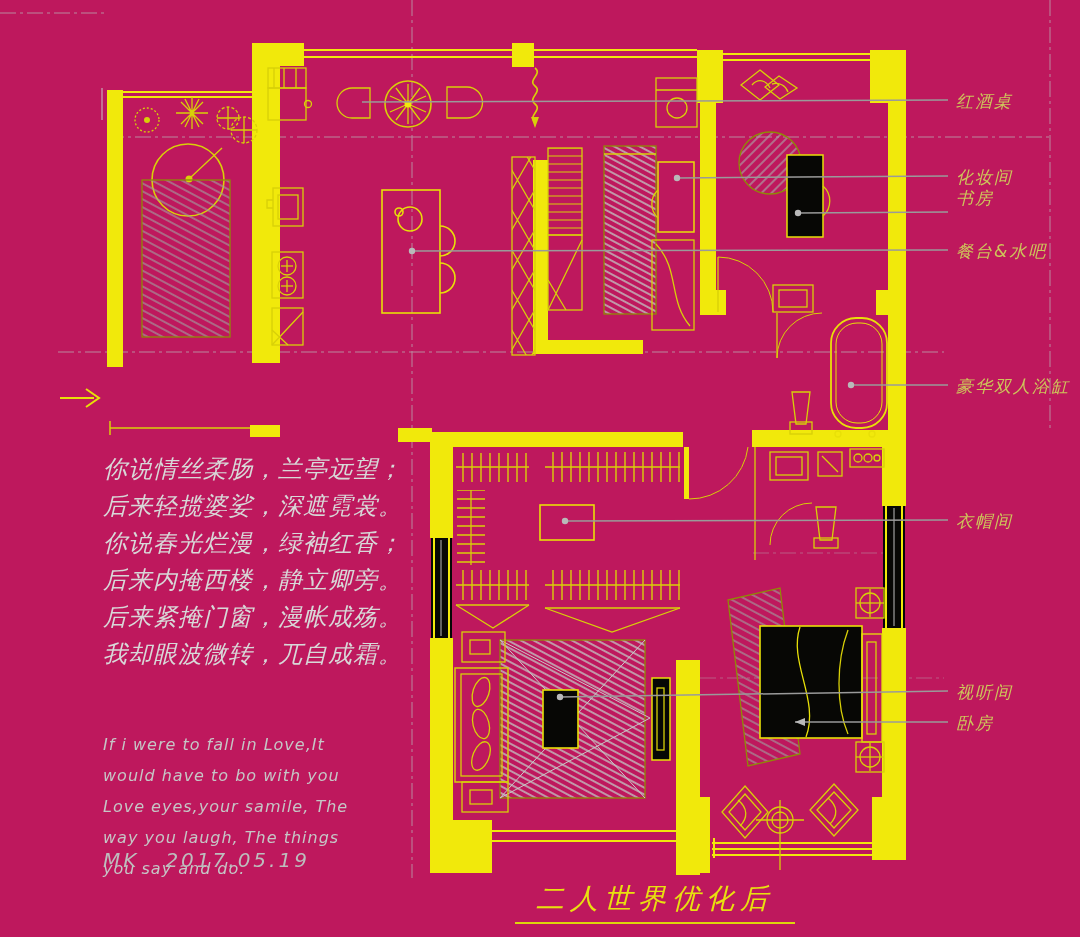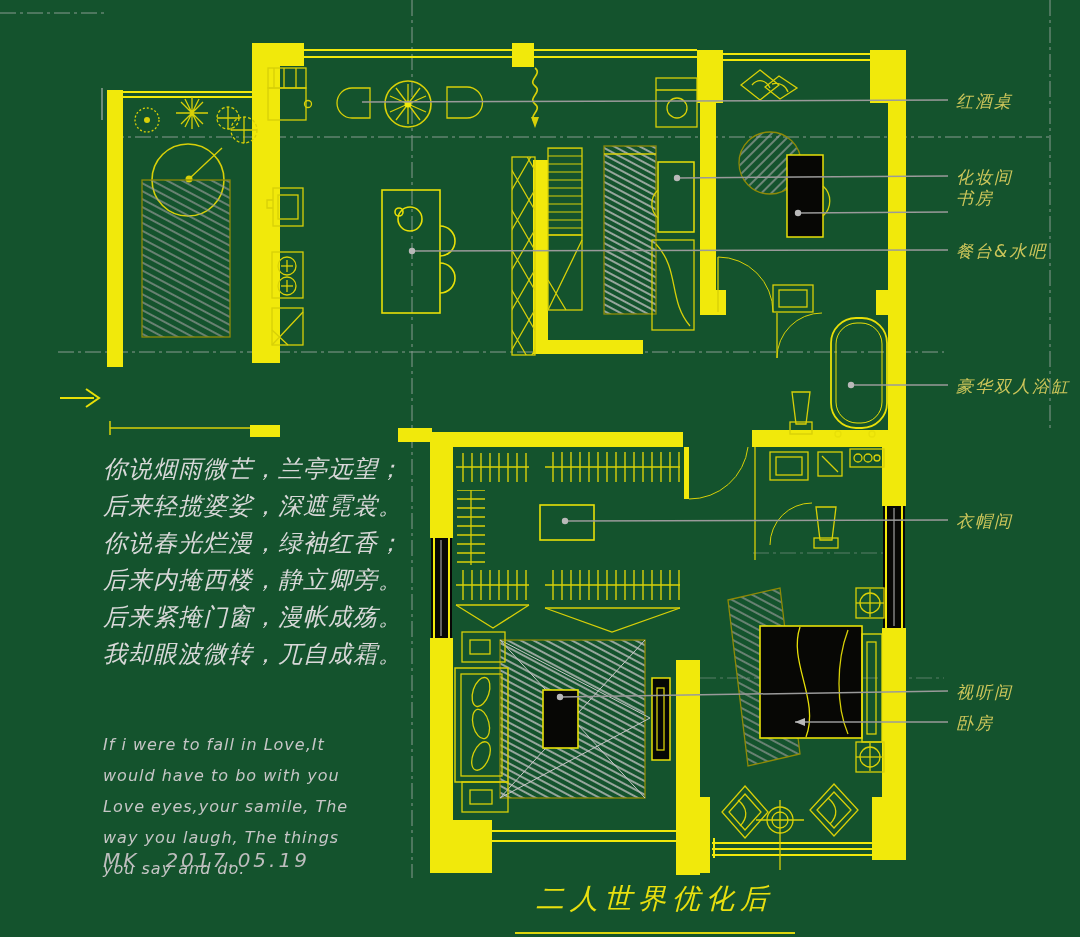--- a/index.html
+++ b/index.html
@@ -1,18 +1,18 @@
 <!DOCTYPE html>
 <html><head>
 <meta charset="utf-8">
 <style>
   html,body{margin:0;padding:0;background:#000;}
   .stage{
     position:relative;width:1080px;height:937px;
-    background:#14532d;overflow:hidden;
+    background:#be185d;overflow:hidden;
     font-family:"DejaVu Sans",sans-serif;
   }
   .plan-svg{position:absolute;left:0;top:0;}
   .annot{
     position:absolute;left:956px;
     color:#cdc65a;font-size:17px;letter-spacing:2px;
     white-space:nowrap;font-style:italic;
   }
   .poem{
     position:absolute;left:103px;top:451px;width:330px;
@@ -26,21 +26,21 @@
   }
   .signature{
     position:absolute;left:103px;top:848px;
     color:#bdbdbd;font-size:20px;font-style:italic;letter-spacing:3px;
   }
   .sig-author{margin-right:26px;}
   .plan-title{
     position:absolute;left:515px;top:880px;width:280px;
     text-align:center;color:#e8e00f;font-size:28px;letter-spacing:6px;
     font-style:italic;
-    border-bottom:2px solid #ddd50c;padding-bottom:14px;
+    border-bottom:2px solid #ddd50c;padding-bottom:4px;
   }
 </style>
 </head>
 <body>
 
 <div class="stage">
 
   <svg class="plan-svg" width="1080" height="937" viewBox="0 0 1080 937">
     <defs>
       <pattern id="hatch45" width="7" height="7" patternUnits="userSpaceOnUse" patternTransform="rotate(45)">
@@ -413,21 +413,21 @@
   <div class="annot" style="top:90px">红酒桌</div>
   <div class="annot" style="top:166px">化妆间</div>
   <div class="annot" style="top:187px">书房</div>
   <div class="annot" style="top:240px">餐台&amp;水吧</div>
   <div class="annot" style="top:375px">豪华双人浴缸</div>
   <div class="annot" style="top:510px">衣帽间</div>
   <div class="annot" style="top:681px">视听间</div>
   <div class="annot" style="top:712px">卧房</div>
 
   <div class="poem">
-    <div>你说烟雨微芒，兰亭远望；</div>
+    <div>你说情丝柔肠，兰亭远望；</div>
     <div>后来轻揽婆娑，深遮霓裳。</div>
     <div>你说春光烂漫，绿袖红香；</div>
     <div>后来内掩西楼，静立卿旁。</div>
     <div>后来紧掩门窗，漫帐成殇。</div>
     <div>我却眼波微转，兀自成霜。</div>
   </div>
 
   <div class="english">
     <div>If i were to fall in Love,It</div>
     <div>would have to bo with you</div>

